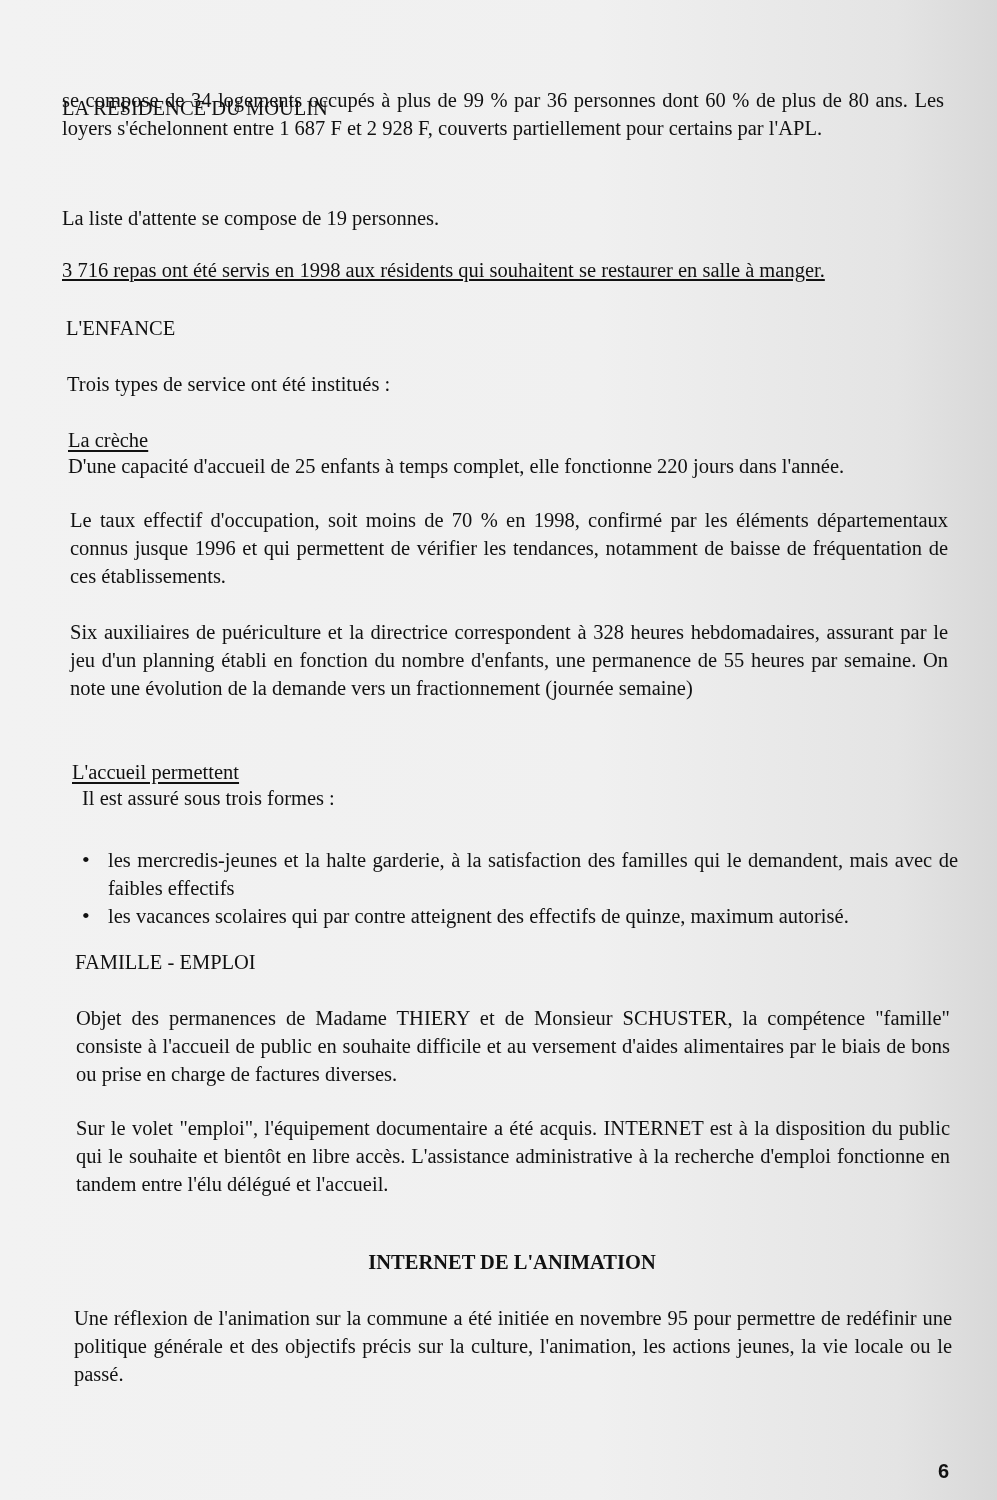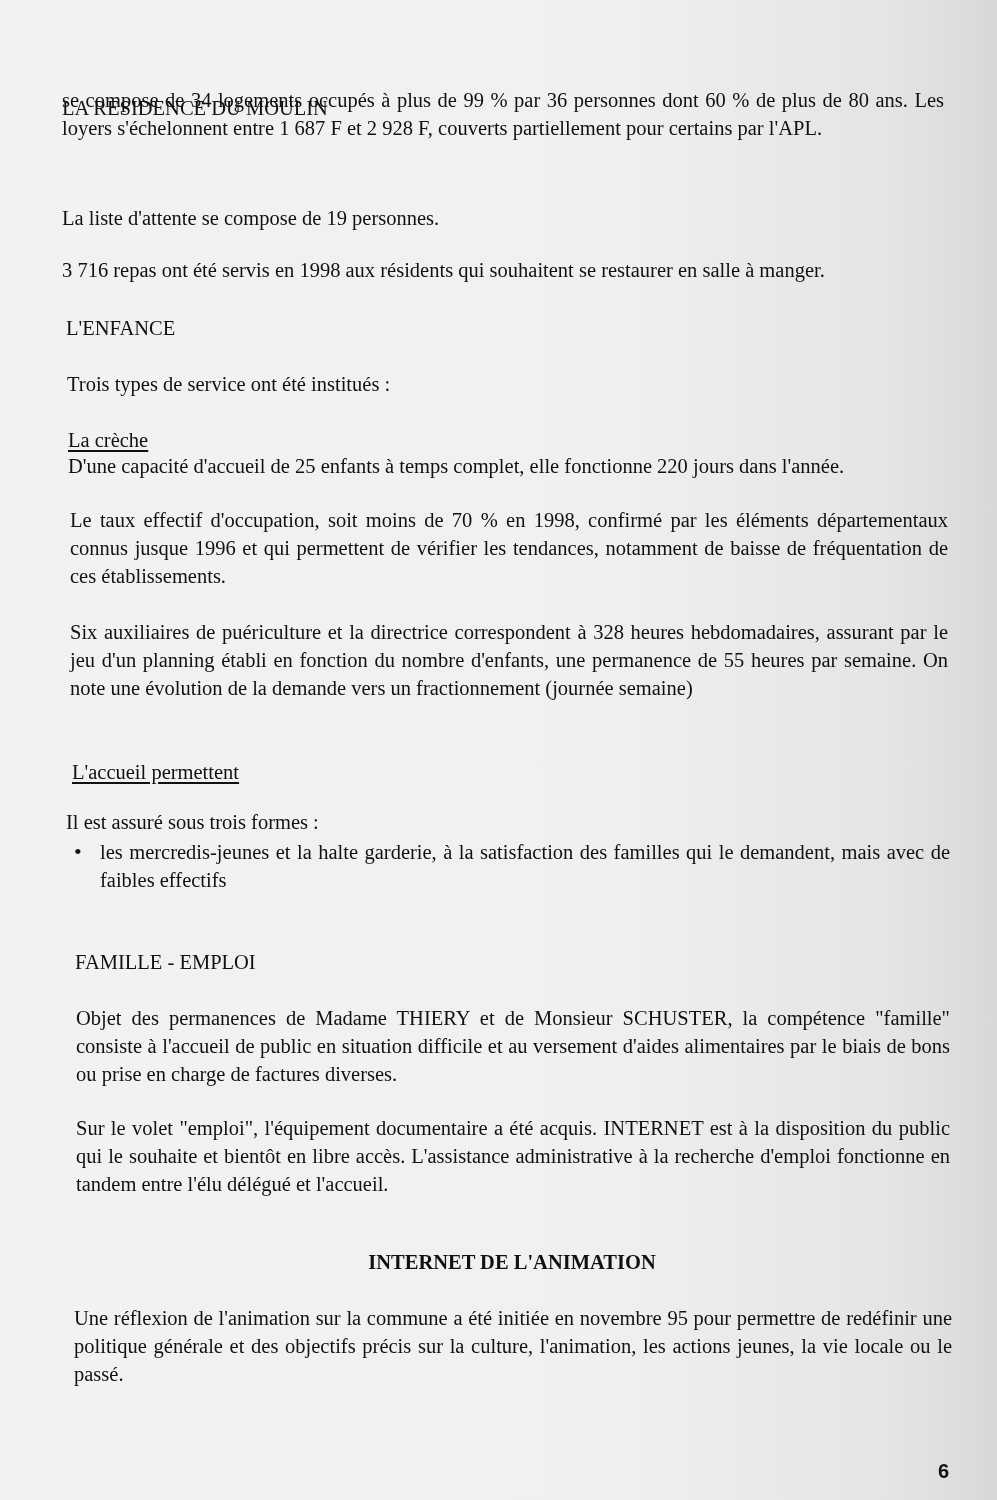--- a/index.html
+++ b/index.html
@@ -18,21 +18,21 @@
       top: 60px;
       width: 888px;
       font-size: 20.5px;
       line-height: 28px;
     }
     .abs { position: absolute; }
     p { margin: 0; }
     .just { text-align: justify; text-align-last: left; }
     .u { text-decoration: underline; text-underline-offset: 3px; }
     .h-bold { font-weight: bold; }
-    ul.bullets { list-style: none; margin: 0; padding: 0; }
+    ul.bullets { list-style: none; margin: 8px; padding: 0; }
     ul.bullets li { position: relative; padding-left: 28px; }
     ul.bullets li::before {
       content: "\2022";
       position: absolute;
       left: 2px;
       top: 0;
       font-size: 22px;
     }
     .page-num {
       position: absolute;
@@ -43,38 +43,39 @@
       font-size: 20px;
     }
   </style>
 </head>
 <body>
 
 <div class="page" style="position:absolute;">
   <p class="abs" style="left:0; top:0; width:888px;margin-top:34px;">LA RESIDENCE DU MOULIN</p>
   <p class="abs just" style="left:0; top:26px; width:882px;">se compose de 34 logements occupés à plus de 99 % par 36 personnes dont 60 % de plus de 80 ans. Les loyers s'échelonnent entre 1 687 F et 2 928 F, couverts partiellement pour certains par l'APL.</p>
   <p class="abs" style="left:0; top:144px; width:888px;">La liste d'attente se compose de 19 personnes.</p>
-  <p class="abs" style="left:0; top:196px; width:888px;">3 716 repas ont été servis en 1998 aux résidents qui souhaitent se restaurer en salle à manger.</p>
+  <p class="abs" style="left:0; top:196px; width:888px;text-decoration:underline;">3 716 repas ont été servis en 1998 aux résidents qui souhaitent se restaurer en salle à manger.</p>
 
   <p class="abs" style="left:4px; top:254px; width:880px;">L'ENFANCE</p>
   <p class="abs" style="left:5px; top:310px; width:880px;">Trois types de service ont été institués :</p>
 
   <p class="abs u" style="left:6px; top:366px;">La crèche</p>
   <p class="abs" style="left:6px; top:392px; width:886px;">D'une capacité d'accueil de 25 enfants à temps complet, elle fonctionne 220 jours dans l'année.</p>
   <p class="abs just" style="left:8px; top:446px; width:878px;">Le taux effectif d'occupation, soit moins de 70 % en 1998, confirmé par les éléments départementaux connus jusque 1996 et qui permettent de vérifier les tendances, notamment de baisse de fréquentation de ces établissements.</p>
   <p class="abs just" style="left:8px; top:558px; width:878px;">Six auxiliaires de puériculture et la directrice correspondent à 328 heures hebdomadaires, assurant par le jeu d'un planning établi en fonction du nombre d'enfants, une permanence de 55 heures par semaine. On note une évolution de la demande vers un fractionnement (journée semaine)</p>
 
   <p class="abs u" style="left:10px; top:698px;">L'accueil permettent</p>
-  <p class="abs" style="left:4px; top:724px; width:876px;margin-top:24px;">Il est assuré sous trois formes :</p>
+  <p class="abs" style="left:20px; top:724px; width:876px;">Il est assuré sous trois formes :</p>
 
   <ul class="bullets abs just" style="left:10px; top:778px; width:878px;">
     <li>les mercredis-jeunes et la halte garderie, à la satisfaction des familles qui le demandent, mais avec de faibles effectifs</li>
+    <li>les vacances scolaires qui par contre atteignent des effectifs de quinze, maximum autorisé.</li>
   </ul>
 
   <p class="abs" style="left:13px; top:888px; width:870px;">FAMILLE - EMPLOI</p>
-  <p class="abs just" style="left:14px; top:944px; width:874px;">Objet des permanences de Madame THIERY et de Monsieur SCHUSTER, la compétence "famille" consiste à l'accueil de public en situation difficile et au versement d'aides alimentaires par le biais de bons ou prise en charge de factures diverses.</p>
+  <p class="abs just" style="left:14px; top:944px; width:874px;">Objet des permanences de Madame THIERY et de Monsieur SCHUSTER, la compétence "famille" consiste à l'accueil de public en souhaite difficile et au versement d'aides alimentaires par le biais de bons ou prise en charge de factures diverses.</p>
   <p class="abs just" style="left:14px; top:1054px; width:874px;">Sur le volet "emploi", l'équipement documentaire a été acquis. INTERNET est à la disposition du public qui le souhaite et bientôt en libre accès. L'assistance administrative à la recherche d'emploi fonctionne en tandem entre l'élu délégué et l'accueil.</p>
 
   <p class="abs h-bold" style="left:0; top:1188px; width:900px; text-align:center;">INTERNET DE L'ANIMATION</p>
   <p class="abs just" style="left:12px; top:1244px; width:878px;">Une réflexion de l'animation sur la commune a été initiée en novembre 95 pour permettre de redéfinir une politique générale et des objectifs précis sur la culture, l'animation, les actions jeunes, la vie locale ou le passé.</p>
 </div>
 
 <div class="page-num">6</div>
 
 </body></html>

